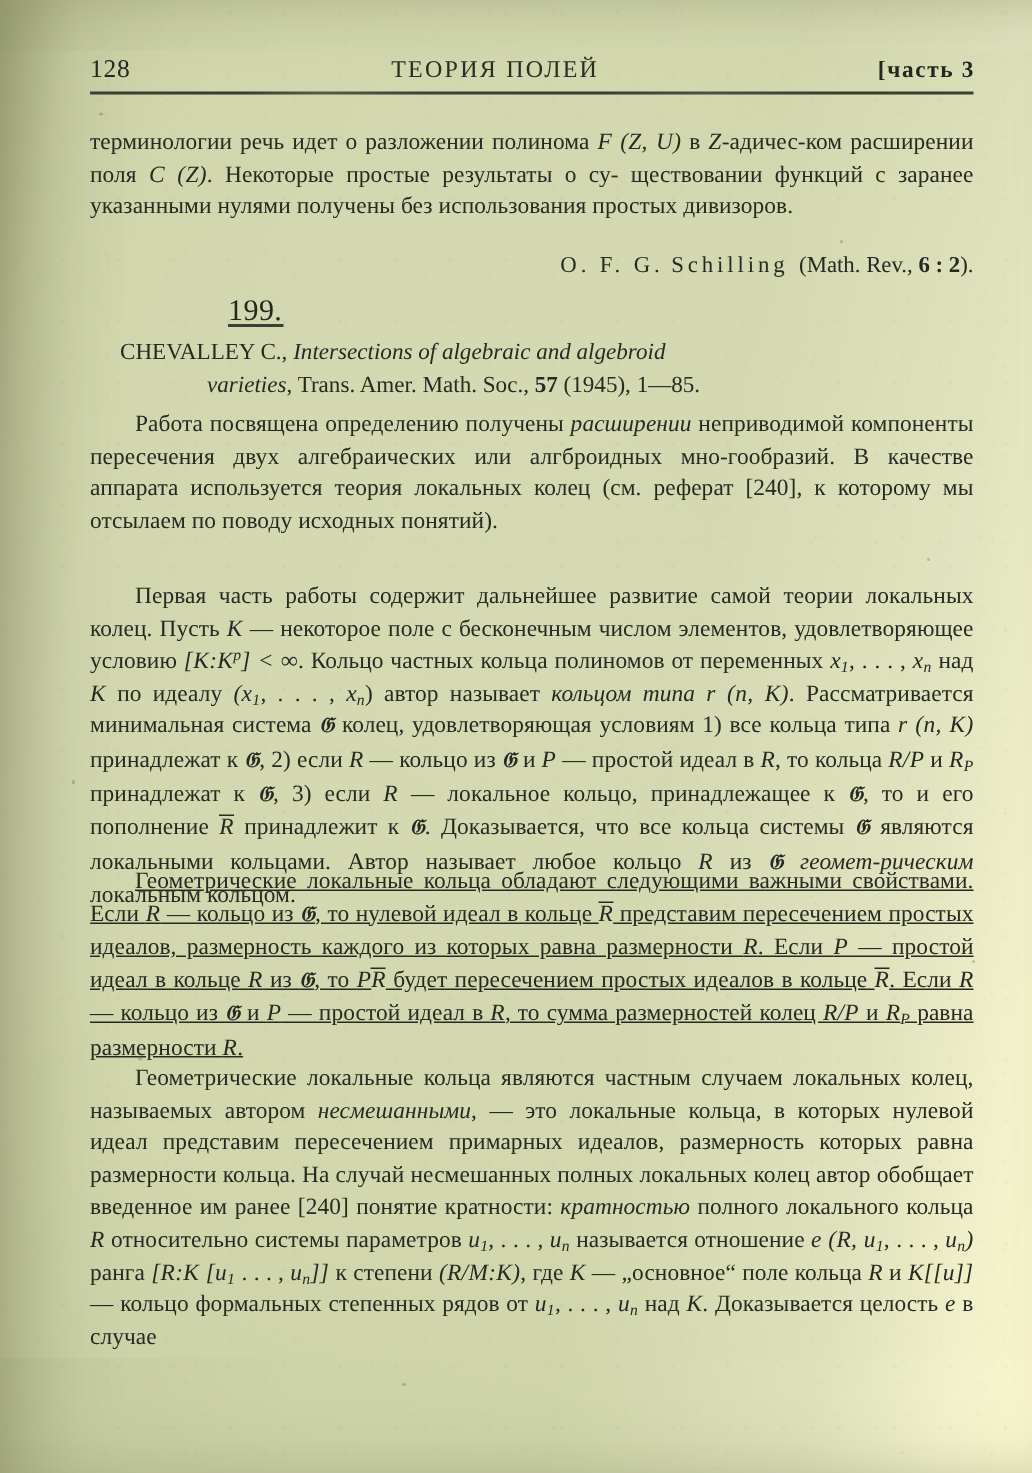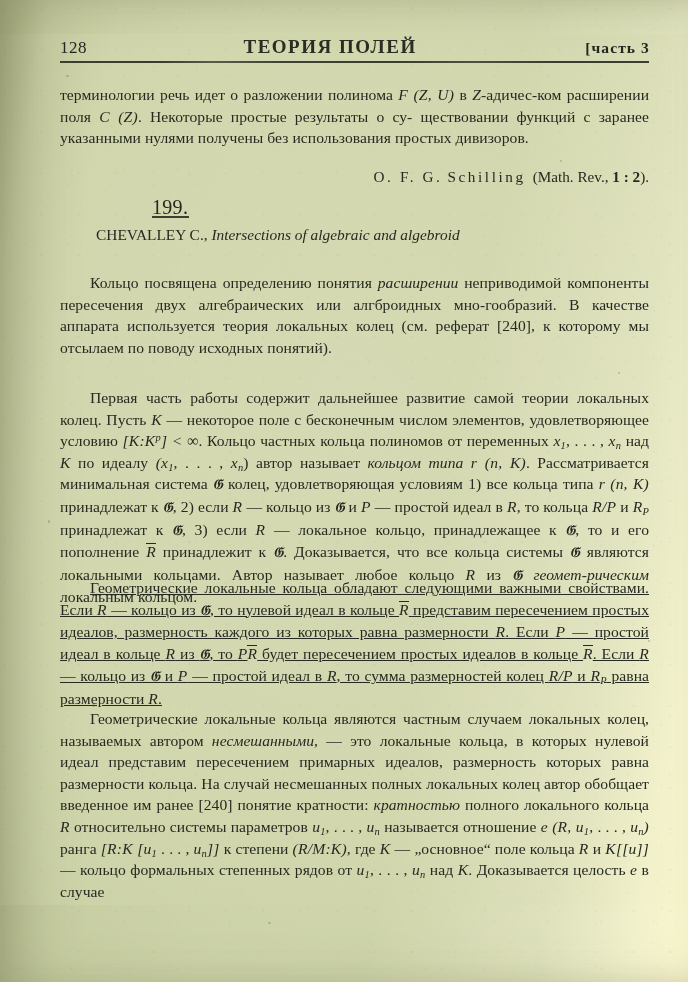--- a/index.html
+++ b/index.html
@@ -80,23 +80,23 @@
     justify-content: space-between;
     font-size: 15.5px;
     letter-spacing: .2px;
   }
   #running-head .folio {
     font-size: 17px;
     letter-spacing: .5px;
     color: #23271f;
   }
   #running-head .center {
-    font-size: 19px;
+    font-size: 16px;
     letter-spacing: 1.5px;
-    font-weight: 700;
+    font-weight: 400;
     color: #2a2e24;
     text-transform: uppercase;
     transform: translateX(-6px);
     text-align: center;
   }
   #running-head .part {
     font-size: 15.5px;
     letter-spacing: 1.1px;
     color: #23271f;
     font-weight: bold;
@@ -177,21 +177,21 @@
     left: 152px;
     top: 216px;
     width: 37px;
     height: 2.2px;
     background: #2b2f25;
     opacity: .9;
   }
 
   
   #citation {
-    left: 96px;
+    left: 80px;
     width: 553px;
     top: 224px;
     font-size: 15.4px;
     line-height: 21.5px;
     color: #262a21;
   }
   #citation .cont { display: block; padding-left: 58px; }
 
   
   .speck {
@@ -224,34 +224,35 @@
   </div>
   <div id="head-rule"></div>
 
   <div class="para ink" id="para-continued" style="top:84px;">
     <span>терминологии  речь идет о разложении полинома </span><span class="mi">F (Z, U)</span><span> в </span><span class="mi">Z</span><span>-адичес-</span><span>ком  расширении  поля  </span><span class="mi">C (Z)</span><span>. Некоторые  простые   результаты  о  су-</span>
     <span>ществовании  функций  с  заранее  указанными  нулями  получены  без</span>
     <span>использования простых дивизоров.</span>
   </div>
 
   <div id="attribution" class="ink">
-    <span class="sp">O. F. G.</span><span class="sp" style="margin-left:5px;">Schilling</span><span style="margin-left:7px;margin-top:24px;">(Math. Rev., </span><span class="bf">1 : 2</span><span>).</span>
+    <span class="sp">O. F. G.</span><span class="sp" style="margin-left:5px;">Schilling</span><span style="margin-left:7px;margin-top:24px;">(Math. Rev., </span><span class="bf">6 : 2</span><span>).</span>
   </div>
 
   <div id="entry-number" class="ink">
     <span>199.</span>
   </div>
   <div id="entry-rule"></div>
 
   <div id="citation" class="ink">
     <span>CHEVALLEY C., </span><span class="it">Intersections of algebraic and  algebroid</span>
+    <span class="cont"><span class="it">varieties</span><span>, Trans. Amer. Math. Soc., </span><span class="bf">57</span><span> (1945), 1—85.</span></span>
   </div>
 
   <div class="para ink" style="top:272px;">
-    <span class="ind"></span><span>Кольцо посвящена определению понятия </span><span class="it">расширении</span><span> неприводимой компоненты пересечения двух алгебраических или  алгброидных  мно-гообразий. В качестве аппарата используется теория  локальных колец (см. реферат [240], к которому  мы  отсылаем  по  поводу  исходных понятий).</span>
+    <span class="ind"></span><span>Работа посвящена определению получены </span><span class="it">расширении</span><span> неприводимой компоненты пересечения двух алгебраических или  алгброидных  мно-гообразий. В качестве аппарата используется теория  локальных колец (см. реферат [240], к которому  мы  отсылаем  по  поводу  исходных понятий).</span>
   </div>
 
   <div class="para ink" style="top:359px;margin-top:28px;">
     <span class="ind"></span><span>Первая часть работы содержит дальнейшее развитие самой теории локальных колец. Пусть </span><span class="mi">K</span><span> — некоторое поле с бесконечным числом элементов, удовлетворяющее условию </span><span class="mi">[K:K</span><sup class="mi">p</sup><span class="mi">] &lt; ∞</span><span>. Кольцо частных кольца полиномов от переменных </span><span class="mi">x</span><sub class="mi">1</sub><span>, . . . , </span><span class="mi">x</span><sub class="mi">n</sub><span> над </span><span class="mi">K</span><span> по идеалу </span><span class="mi">(x</span><sub class="mi">1</sub><span>, . . . , </span><span class="mi">x</span><sub class="mi">n</sub><span>) автор называет </span><span class="it">кольцом  типа</span> <span class="mi">r (n, K)</span><span>. Рассматривается минимальная система </span><span class="frak">𝔊</span><span> колец, удовлетворяющая условиям  1) все кольца типа </span><span class="mi">r (n, K)</span><span> принадлежат к </span><span class="frak">𝔊</span><span>, 2) если </span><span class="mi">R</span><span> — кольцо из </span><span class="frak">𝔊</span><span> и </span><span class="mi">P</span><span> — простой идеал в </span><span class="mi">R</span><span>, то кольца </span><span class="mi">R/P</span><span> и </span><span class="mi">R</span><sub class="mi">P</sub><span> принадлежат к </span><span class="frak">𝔊</span><span>, 3) если </span><span class="mi">R</span><span> — локальное кольцо, принадлежащее к </span><span class="frak">𝔊</span><span>, то и его пополнение </span><span class="mi ovl">R</span><span> принадлежит к </span><span class="frak">𝔊</span><span>. Доказывается, что все кольца системы </span><span class="frak">𝔊</span><span> являются локальными кольцами. Автор называет любое кольцо </span><span class="mi">R</span><span> из </span><span class="frak">𝔊</span> <span class="it">геомет-рическим</span><span> локальным кольцом.</span>
   </div>
 
   <div class="para ink" style="top:577px;text-decoration:underline;">
     <span class="ind"></span><span>Геометрические локальные кольца обладают следующими важными свойствами. Если </span><span class="mi">R</span><span> — кольцо из </span><span class="frak">𝔊</span><span>, то нулевой идеал в кольце </span><span class="mi ovl">R</span><span> представим пересечением простых идеалов, размерность каждого из которых равна размерности </span><span class="mi">R</span><span>. Если </span><span class="mi">P</span><span> — простой идеал в кольце </span><span class="mi">R</span><span> из </span><span class="frak">𝔊</span><span>, то </span><span class="mi"><span class="up" style="font-style:italic;">P</span><span class="ovl" style="font-style:italic;">R</span></span><span> будет пересечением простых идеалов в кольце </span><span class="mi ovl">R</span><span>. Если </span><span class="mi">R</span><span> — кольцо из </span><span class="frak">𝔊</span><span> и </span><span class="mi">P</span><span> — простой идеал в </span><span class="mi">R</span><span>, то сумма размерностей колец </span><span class="mi">R/P</span><span> и </span><span class="mi">R</span><sub class="mi">P</sub><span> равна размерности </span><span class="mi">R</span><span>.</span>
   </div>
 

